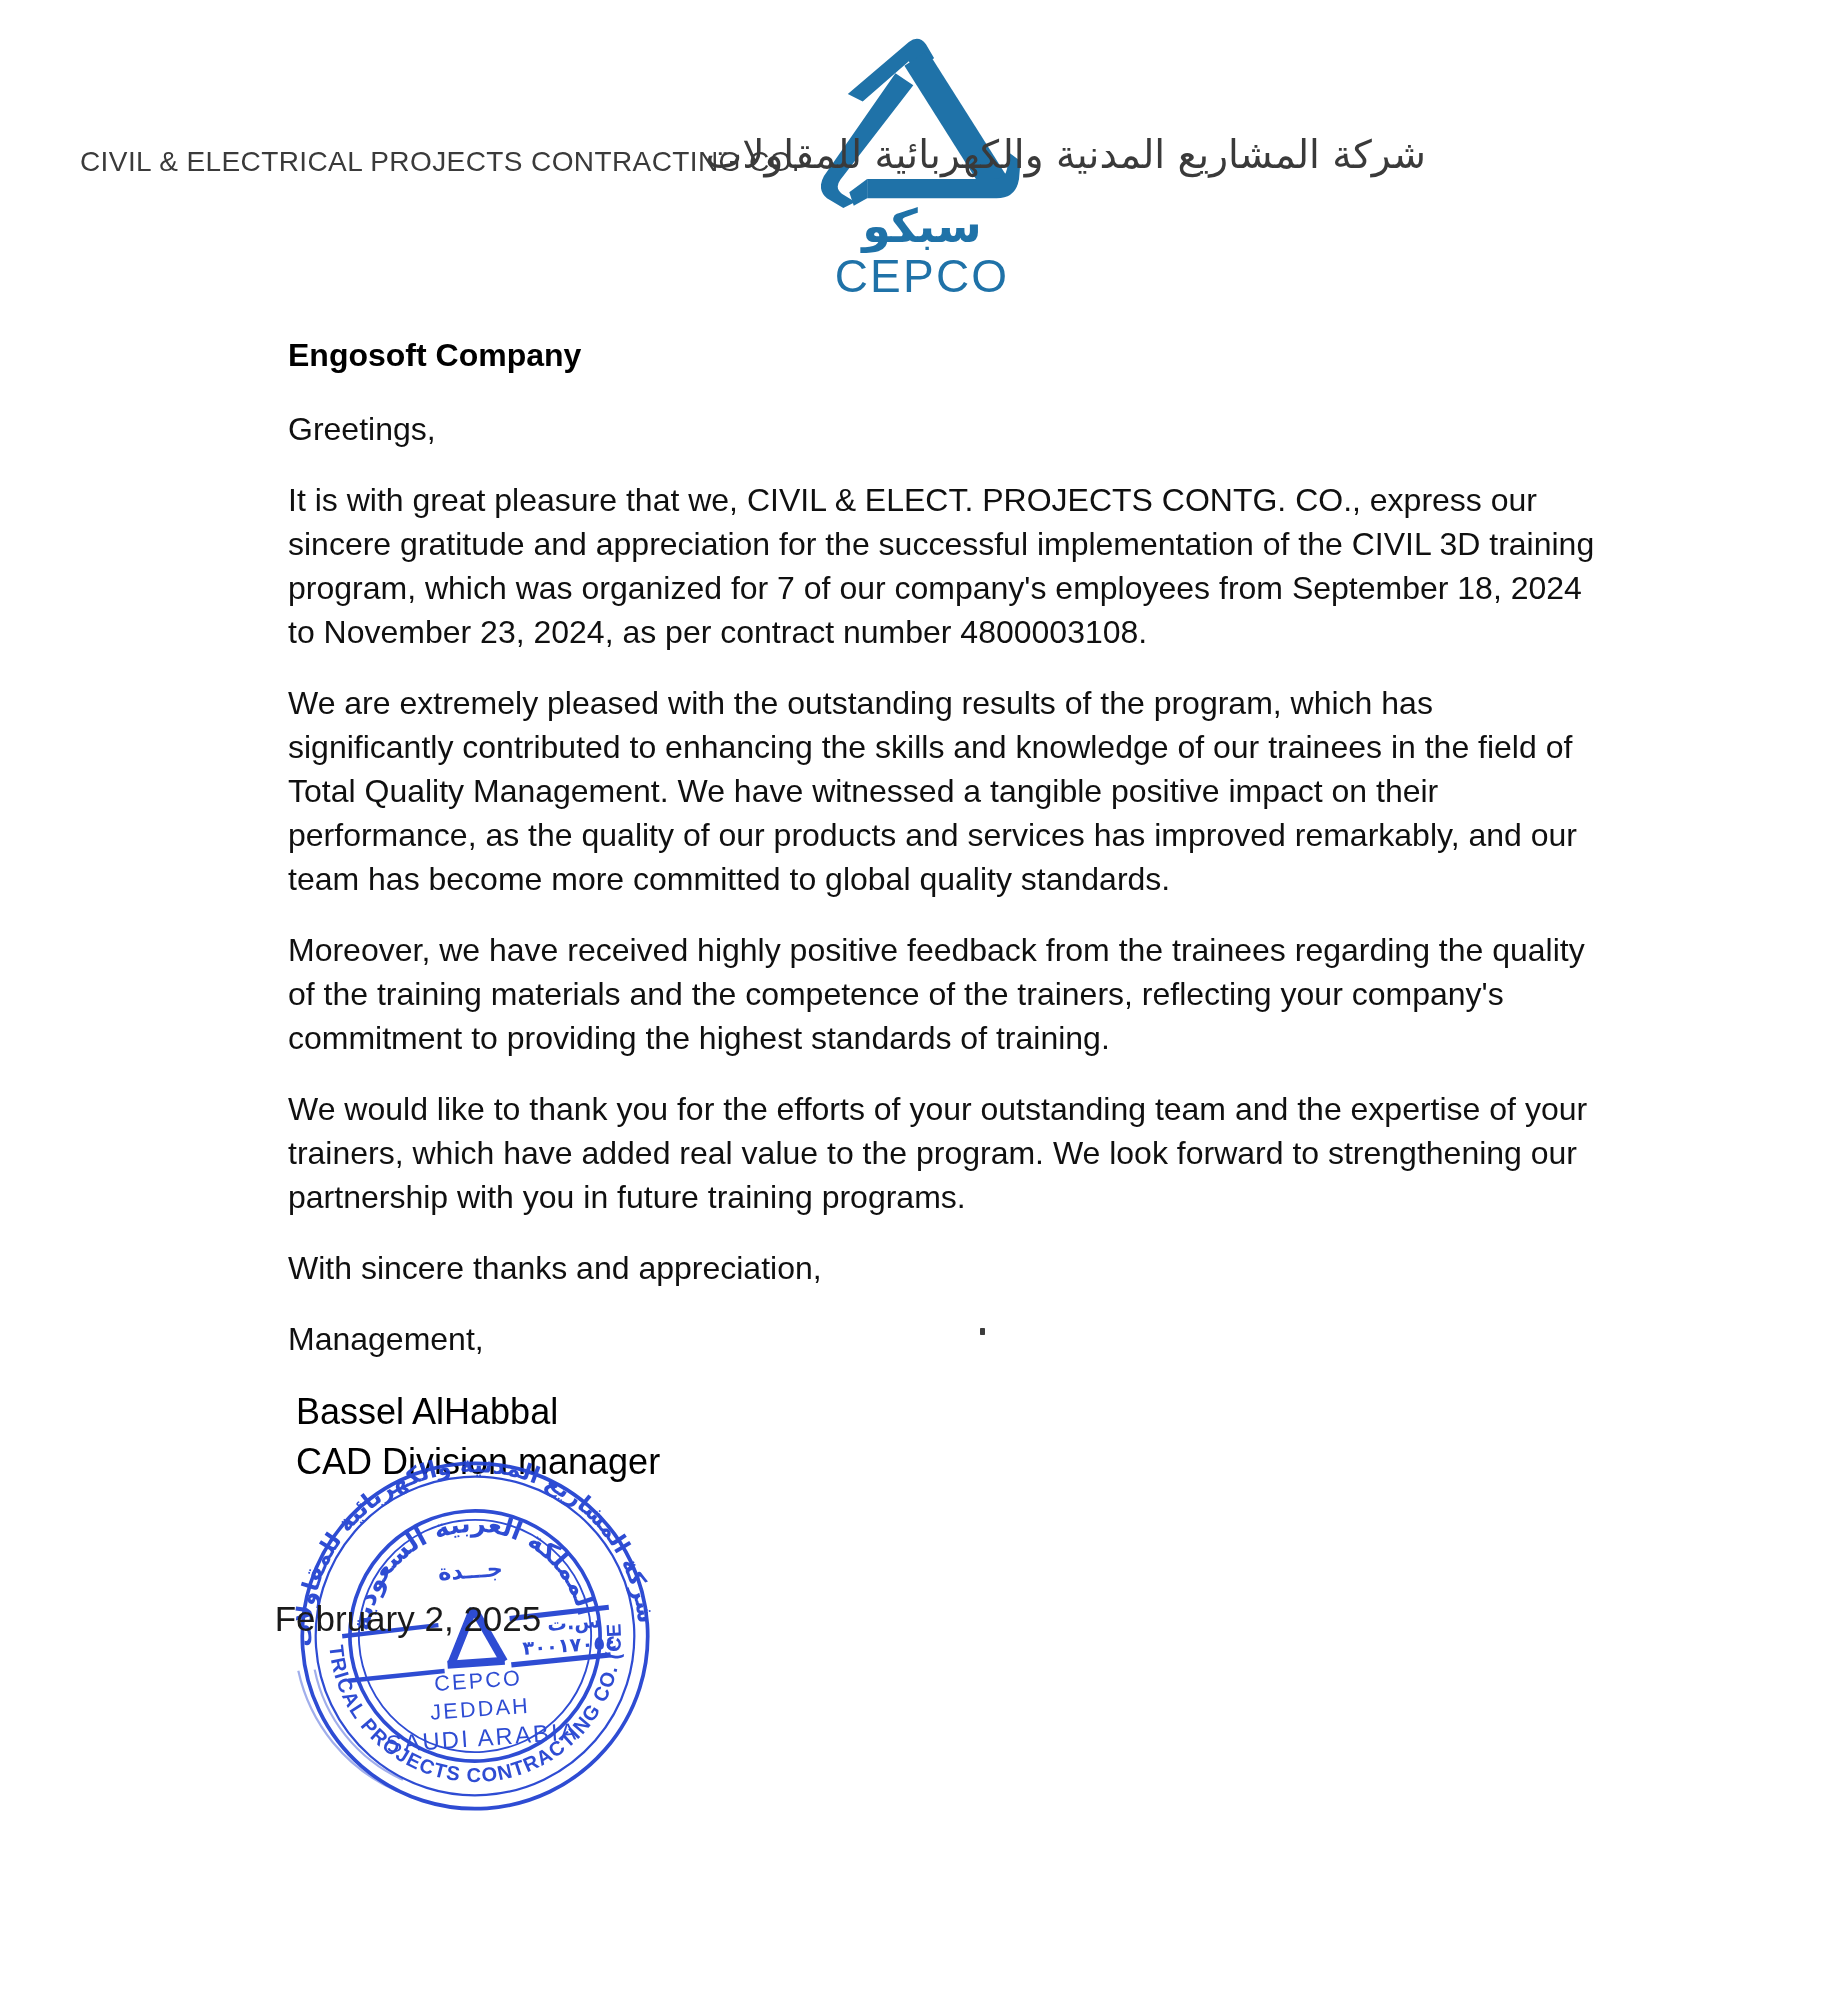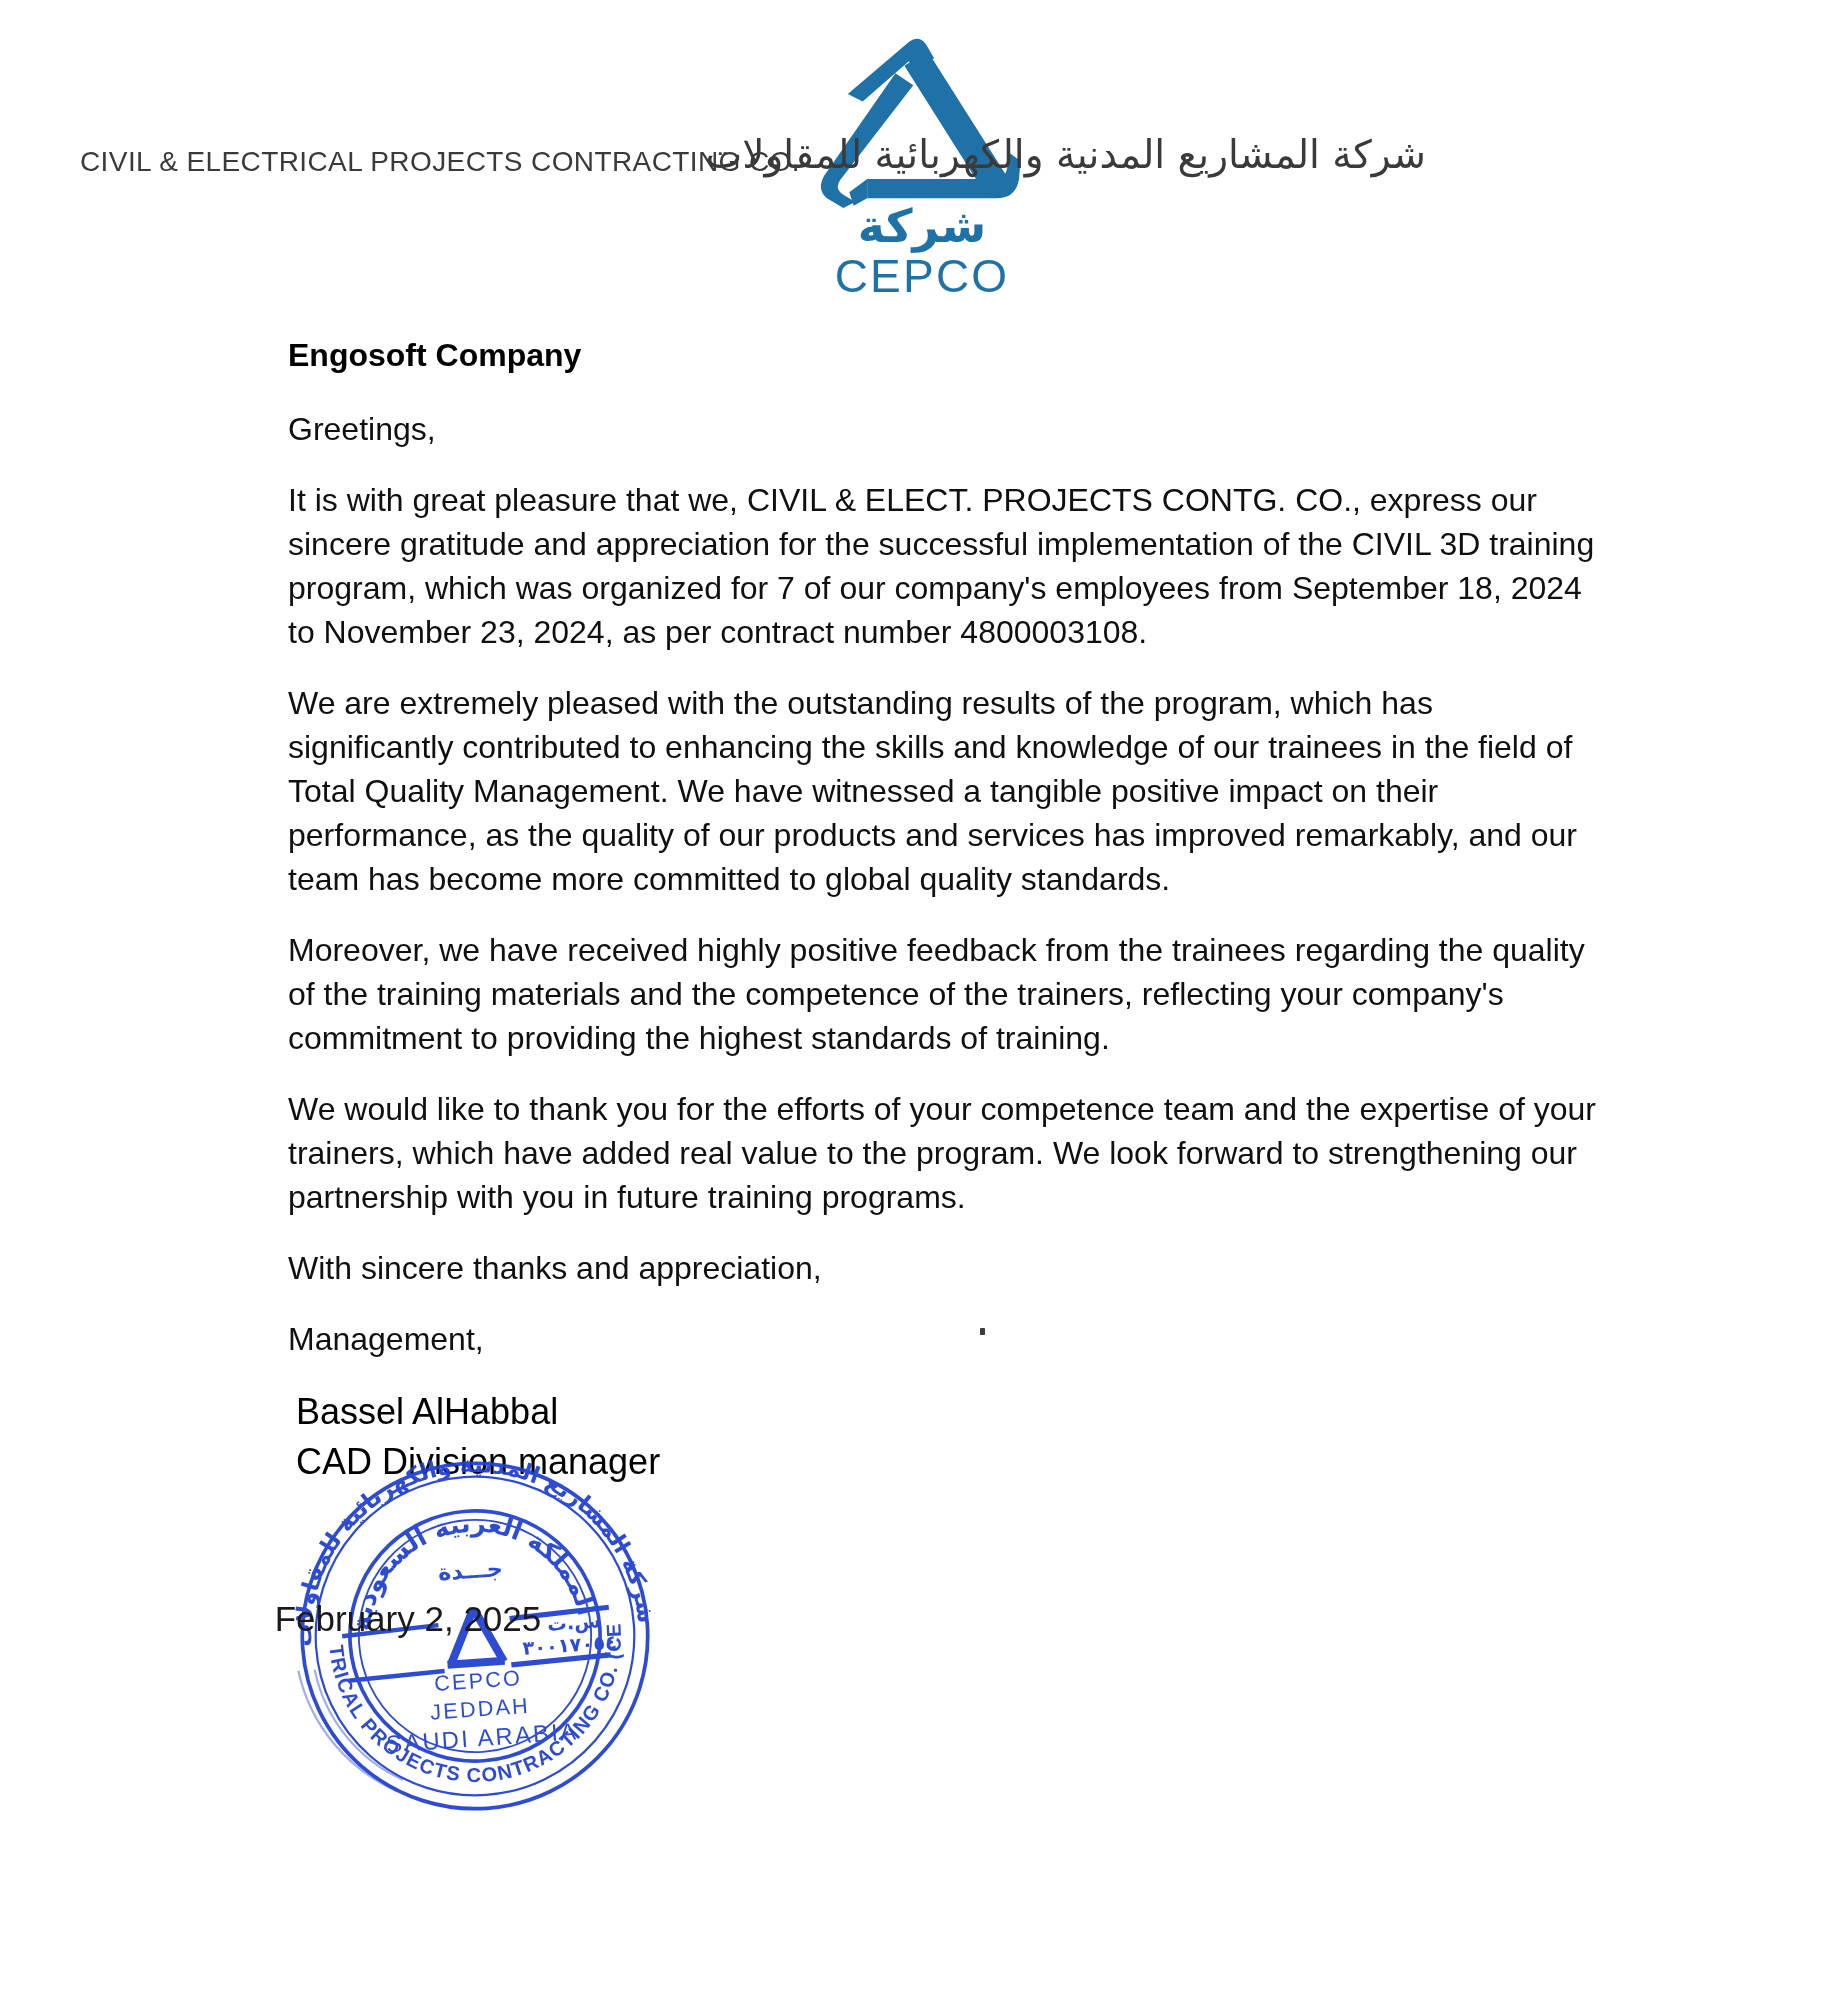--- a/index.html
+++ b/index.html
@@ -172,41 +172,41 @@
 
       <path d="M 143 24 L 250 193 L 218 212 L 112 44 Z" fill="#1f72a8"></path>
 
       <path d="M 100 54 L 124 70 L 26 197 Q 18 208 28 216 L 46 227 L 30 235 L 8 222 Q -6 210 4 192 Z" fill="#1f72a8"></path>
 
       <path d="M 62 196 L 232 196 Q 248 196 250 182 L 252 160 L 268 172 L 266 196 Q 262 222 236 222 L 62 222 Z" fill="#1f72a8"></path>
 
       <path d="M 38 214 L 62 196 L 62 222 L 44 232 Z" fill="#1f72a8"></path>
     </svg>
 
-    <div id="logo-arabic">شركة</div>
+    <div id="logo-arabic">سبكو</div>
 
     <div id="logo-acronym">CEPCO</div>
   </div>
 
   <div id="company-name-ar">شركة المشاريع المدنية والكهربائية للمقاولات</div>
 </header>
 
 <main id="letter-body">
 
   <div id="recipient">Engosoft Company</div>
 
   <p class="para">Greetings,</p>
 
   <p class="para" id="para-1"><span>It is with great pleasure that we, </span><b>CIVIL &amp; ELECT. PROJECTS CONTG. CO.</b><span>, express our sincere gratitude and appreciation for the successful implementation of the </span><b>CIVIL 3D</b><span> training program, which was organized for </span><b>7</b><span> of our company's employees from </span><b>September 18, 2024</b><span> to </span><b>November 23, 2024</b><span>, as per contract number </span><b>4800003108</b><span>.</span></p>
 
   <p class="para">We are extremely pleased with the outstanding results of the program, which has significantly contributed to enhancing the skills and knowledge of our trainees in the field of Total Quality Management. We have witnessed a tangible positive impact on their performance, as the quality of our products and services has improved remarkably, and our team has become more committed to global quality standards.</p>
 
   <p class="para">Moreover, we have received highly positive feedback from the trainees regarding the quality of the training materials and the competence of the trainers, reflecting your company's commitment to providing the highest standards of training.</p>
 
-  <p class="para">We would like to thank you for the efforts of your competence team and the expertise of your trainers, which have added real value to the program. We look forward to strengthening our partnership with you in future training programs.</p>
+  <p class="para">We would like to thank you for the efforts of your outstanding team and the expertise of your trainers, which have added real value to the program. We look forward to strengthening our partnership with you in future training programs.</p>
 
   <p class="para">With sincere thanks and appreciation,</p>
 
   <p class="para">Management,</p>
 
   <div id="signature-block">
     <div class="sig-line">Bassel AlHabbal</div>
     <div class="sig-line">CAD Division manager</div>
   </div>
 </main>

